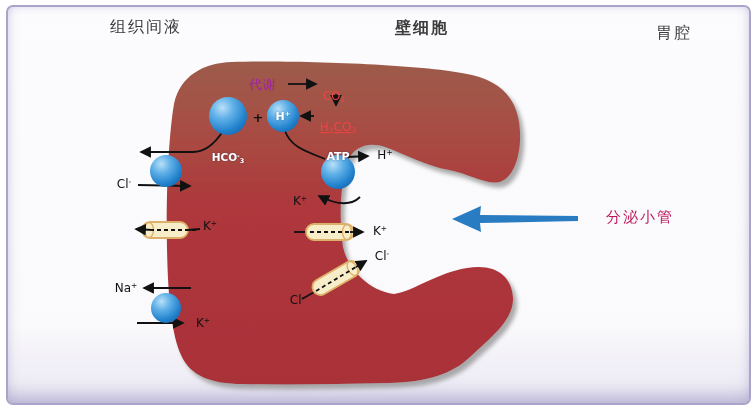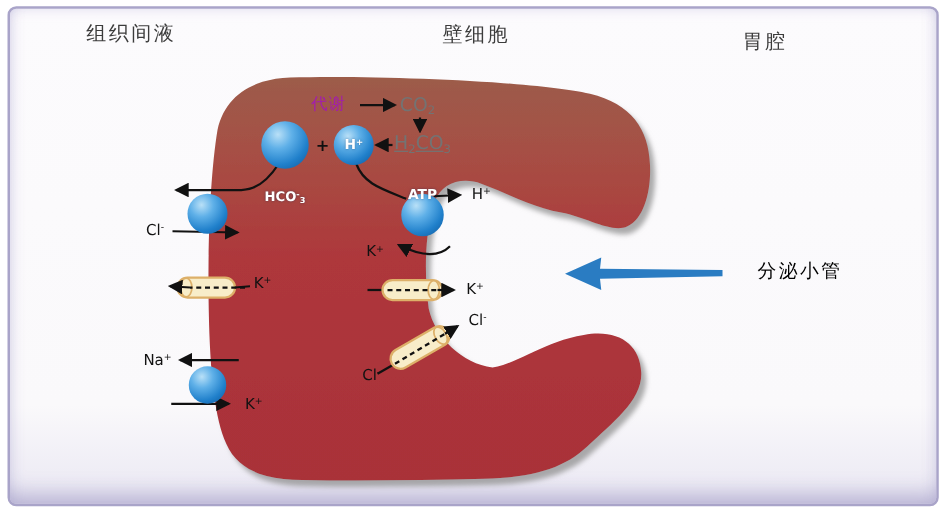--- a/index.html
+++ b/index.html
@@ -18,24 +18,24 @@
       inset 10px 0 12px -11px rgba(190,186,222,0.45),
       inset -10px 0 12px -11px rgba(190,186,222,0.45);
   }
   svg.art{position:absolute;left:0;top:0;width:756px;height:410px;}
   .lbl{
     position:absolute;transform:translate(-50%,-50%);
     white-space:nowrap;color:#1d1d1d;line-height:1;
   }
   .lbl sup{font-size:0.62em;vertical-align:0.5em;}
   .lbl sub{font-size:0.62em;vertical-align:-0.28em;}
-  .region{font-size:16px;color:#3c3c3c;letter-spacing:2px;}
-  .canal{font-size:15px;color:#000000;letter-spacing:2px;}
+  .region{font-size:16px;color:#3c3c3c;letter-spacing:2px;margin-left:41px;}
+  .canal{font-size:15px;color:#be185d;letter-spacing:2px;}
   .cjk{font-size:13px;color:#a21caf;letter-spacing:1px;}
-  .mol{font-size:15px;color:#737373;}
+  .mol{font-size:12px;color:#ef4444;margin-top:12px;}
   .ion{font-size:12px;color:#121212;}
   .plus{font-size:13px;font-weight:600;color:#101010;}
   .in-sphere{color:#ffffff;font-weight:600;font-size:11px;text-shadow:0 0 2px rgba(0,40,90,.5);}
   .in-sphere.small{font-size:10.5px;}
 </style>
 </head>
 <body>
 
 <div class="stage">
   <div class="frame"></div>
@@ -111,22 +111,22 @@
     <circle cx="228" cy="116" r="19" fill="url(#sphereGrad)"></circle>
     <circle cx="283" cy="116" r="16" fill="url(#sphereGrad)"></circle>
     <circle cx="166" cy="171" r="16" fill="url(#sphereGrad)"></circle>
     <circle cx="338" cy="172" r="17" fill="url(#sphereGrad)"></circle>
     <circle cx="166" cy="308" r="15" fill="url(#sphereGrad)"></circle>
 
     <polygon points="452,219 481,206 480,215 578,216 578,221 480,223 481,232" fill="#2a7cc2"></polygon>
   </svg>
 
   <div class="lbl region" style="left:105px;top:27px;">组织间液</div>
-  <div class="lbl region" style="left:381px;top:28px;">壁细胞</div>
-  <div class="lbl region" style="left:612px;top:33px;">胃腔</div>
+  <div class="lbl region" style="left:381px;top:28px;font-weight:bold;">壁细胞</div>
+  <div class="lbl region" style="left:633px;top:33px;">胃腔</div>
   <div class="lbl canal" style="left:640px;top:217px;">分泌小管</div>
 
   <div class="lbl cjk" style="left:263px;top:84px;">代谢</div>
   <div class="lbl mol" style="left:334px;top:85px;"><span>CO</span><sub>2</sub></div>
   <div class="lbl mol" style="left:338px;top:116px;text-decoration:underline;"><span>H</span><sub>2</sub><span>CO</span><sub>3</sub></div>
   <div class="lbl plus" style="left:258px;top:117px;">+</div>
 
   <div class="lbl in-sphere small" style="left:228px;top:116px;margin-top:42px;"><span>HCO</span><sup>-</sup><sub>3</sub></div>
   <div class="lbl in-sphere" style="left:283px;top:116px;"><span>H</span><sup>+</sup></div>
   <div class="lbl in-sphere" style="left:338px;top:156px;">ATP</div>

